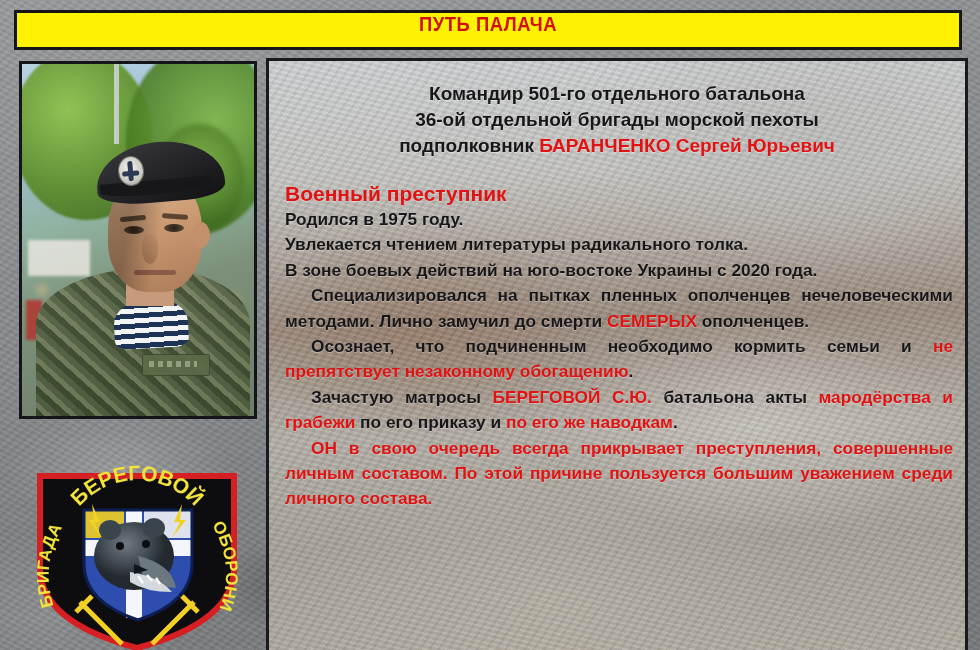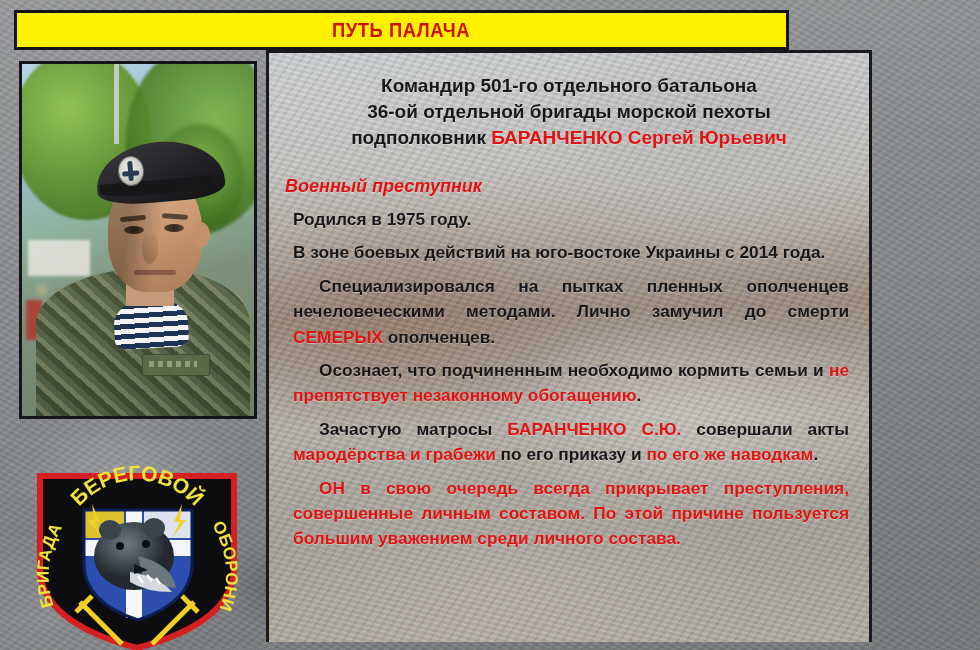--- a/index.html
+++ b/index.html
@@ -21,23 +21,23 @@
   .page-bg::after{
     content:"";position:absolute;inset:0;
     background-image:
       repeating-linear-gradient(27deg, rgba(255,255,255,.05) 0 2px, rgba(0,0,0,.05) 2px 5px),
       repeating-linear-gradient(-41deg, rgba(0,0,0,.045) 0 3px, rgba(255,255,255,.035) 3px 7px);
     opacity:.85;
   }
 
   
   .banner{
-    position:absolute;left:14px;top:10px;width:775px;height:40px;
+    position:absolute;left:14px;top:10px;width:948px;height:40px;
     background:#FFF200;border:3px solid #15141a;box-sizing:border-box;
-    display:flex;align-items:center;justify-content:center;
+    display:flex;align-items:flex-start;justify-content:center;
     z-index:5;
   }
   .banner-text{
     color:#D01010;font-weight:bold;font-size:20px;letter-spacing:.6px;
     font-family:"Liberation Sans","DejaVu Sans",sans-serif;
     transform:scaleX(.92);
   }
 
   
   .photo-frame{
@@ -111,21 +111,21 @@
     border:1px solid #6f6f69;transform:rotate(-5deg);}
   .ph-cockade::after{content:"";position:absolute;left:9px;top:4px;width:5px;height:20px;background:#2b3a52;border-radius:2px;}
   .ph-cockade::before{content:"";position:absolute;left:3px;top:14px;width:17px;height:5px;background:#2b3a52;border-radius:2px;}
 
   
   .emblem-wrap{position:absolute;left:26px;top:452px;width:222px;height:198px;z-index:4;}
   .emblem{position:absolute;left:0;top:0;width:222px;height:198px;}
 
   
   .content{
-    position:absolute;left:266px;top:50px;width:606px;height:592px;
+    position:absolute;left:266px;top:58px;width:702px;height:592px;
     border:3px solid #1a191e;border-bottom:none;box-sizing:border-box;overflow:hidden;
     z-index:4;
   }
   .content-bg{
     position:absolute;inset:0;
     background:
       radial-gradient(ellipse 300px 180px at 78% 14%, rgba(190,190,188,.9), rgba(0,0,0,0) 72%),
       radial-gradient(ellipse 260px 160px at 22% 46%, rgba(150,118,96,.55), rgba(0,0,0,0) 70%),
       radial-gradient(ellipse 280px 150px at 70% 62%, rgba(214,210,204,.55), rgba(0,0,0,0) 72%),
       radial-gradient(ellipse 340px 170px at 40% 92%, rgba(186,180,168,.7), rgba(0,0,0,0) 74%),
@@ -147,24 +147,24 @@
     text-align:center;color:#17171a;font-weight:bold;font-size:19px;line-height:26px;
     text-shadow:0 1px 1px rgba(255,255,255,.45);
   }
   .hdr .row{white-space:nowrap;}
   .red{color:#E01212;text-align:center;}
   .dark{color:#17171a;}
   .body-txt{
     color:#17171a;font-size:17.3px;line-height:25.4px;font-weight:bold;
     text-shadow:0 1px 1px rgba(255,255,255,.35);
   }
-  .p{margin:8px;}
+  .p{margin:0;}
   .p.just{text-align:justify;text-align-last:left;text-indent:26px;}
   .p.plain{text-align:left;}
-  .subhead{color:#E01212;font-weight:bold;font-size:18px;line-height:26px;font-style:italic;}
+  .subhead{color:#E01212;font-weight:bold;font-size:21px;line-height:26px;}
 </style>
 </head>
 <body>
 
 <div class="page-bg"></div>
 
 <div class="banner">
   <span class="banner-text">ПУТЬ ПАЛАЧА</span>
 </div>
 
@@ -266,27 +266,28 @@
       <div class="row">Командир 501-го отдельного батальона</div>
       <div class="row">36-ой отдельной бригады морской пехоты</div>
       <div class="row"><span class="dark">подполковник </span><span class="red">БАРАНЧЕНКО Сергей Юрьевич</span></div>
     </div>
 
     <div class="body-txt" style="padding:22px 12px 0 16px;">
 
       <div class="subhead">Военный преступник</div>
 
       <p class="p plain">Родился в 1975 году.</p>
-      <p class="p plain">В зоне боевых действий на юго-востоке Украины с 2014 года.</p>
+      <p class="p plain">Увлекается чтением литературы радикального толка.</p>
+      <p class="p plain">В зоне боевых действий на юго-востоке Украины с 2020 года.</p>
 
       <p class="p just"><span>Специализировался на пытках пленных ополченцев нечеловеческими методами. Лично замучил до смерти </span><span class="red">СЕМЕРЫХ</span><span> ополченцев.</span></p>
 
 
       <p class="p just"><span>Осознает, что подчиненным необходимо кормить семьи и </span><span class="red">не препятствует незаконному обогащению</span><span>.</span></p>
 
-      <p class="p just"><span>Зачастую матросы </span><span class="red">БАРАНЧЕНКО С.Ю.</span><span> совершали акты </span><span class="red">мародёрства и грабежи</span><span> по его приказу и </span><span class="red">по его же наводкам</span><span>.</span></p>
+      <p class="p just"><span>Зачастую матросы </span><span class="red">БЕРЕГОВОЙ С.Ю.</span><span> батальона акты </span><span class="red">мародёрства и грабежи</span><span> по его приказу и </span><span class="red">по его же наводкам</span><span>.</span></p>
 
       <p class="p just red">ОН в свою очередь всегда прикрывает преступления, совершенные личным составом. По этой причине пользуется большим уважением среди личного состава.</p>
 
 
     </div>
   </div>
 </div>
 
 </body></html>

